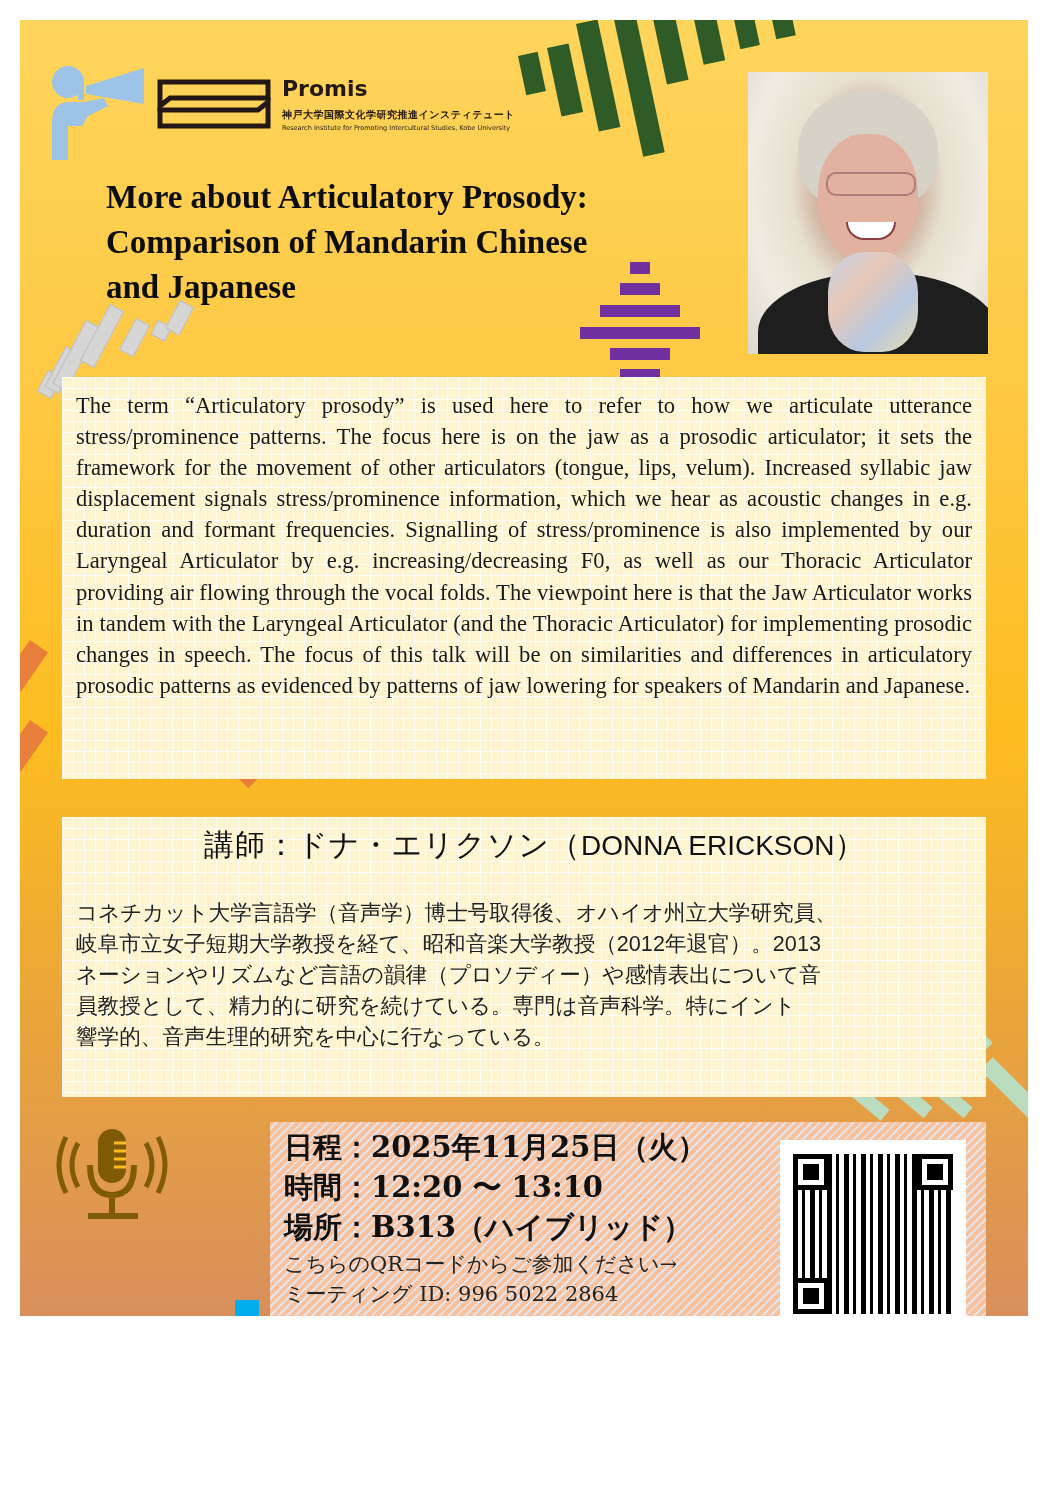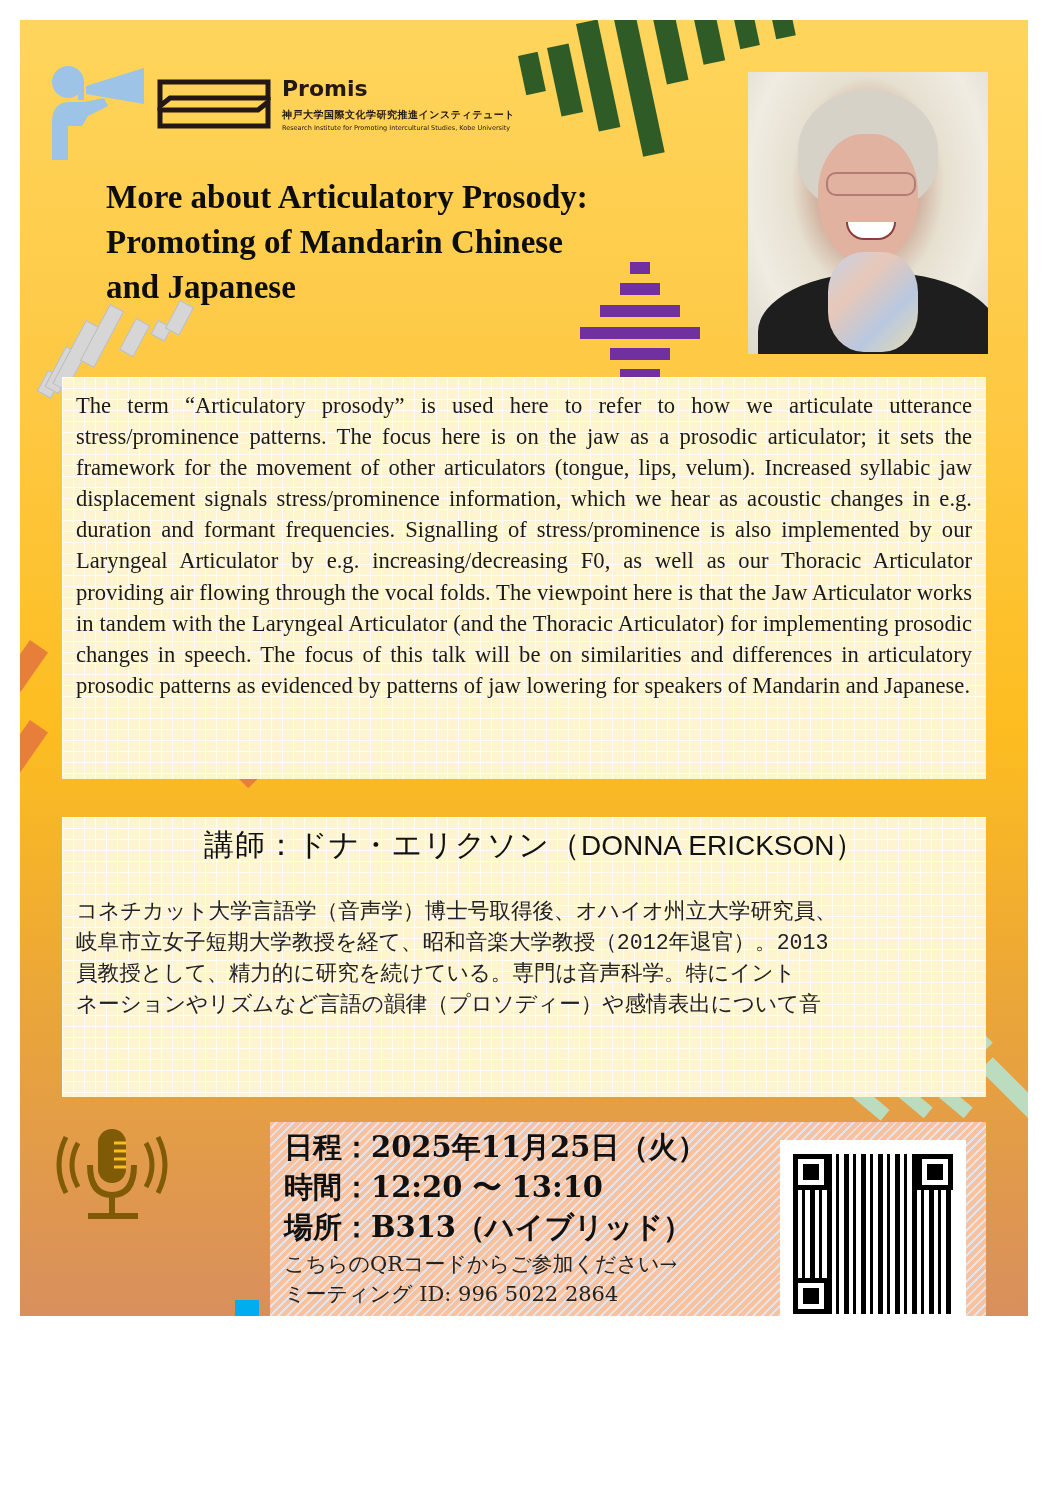--- a/index.html
+++ b/index.html
@@ -64,21 +64,21 @@
   }
 
   .speaker { left: 42px; top: 797px; width: 924px; height: 280px; }
   .speaker-head {
     position: absolute; left: 142px; top: 8px;
     font-family: "DejaVu Sans", sans-serif; font-weight: normal; font-size: 30px; color: #111; letter-spacing: 1px;
   }
   .speaker-head .en { font-family: "Liberation Sans", sans-serif; font-size: 28px; letter-spacing: 0; }
   .speaker-bio {
     position: absolute; left: 14px; top: 80px; width: 900px;
-    font-family: Liberation Mono, monospace; font-size: 21.6px; line-height: 31px; color: #222;
+    font-family: Liberation Sans, sans-serif; font-size: 21.6px; line-height: 31px; color: #222;
   }
 
   .info {
     position: absolute; left: 250px; top: 1102px; width: 716px; height: 292px;
     background: repeating-linear-gradient(135deg, #f7c29d 0px, #f7c29d 4px, #e6e3e8 4px, #e6e3e8 6px);
   }
   .info-line-big {
     position: absolute; left: 14px;
     font-family: "DejaVu Serif", serif; font-weight: bold; font-size: 29px; color: #111;
   }
@@ -165,21 +165,21 @@
   <svg class="logo-mark" viewBox="0 0 116 52">
     <path d="M4,4 L112,4 L112,20 L14,20 L4,28 Z" fill="none" stroke="#231815" stroke-width="5"></path>
     <path d="M112,24 L112,48 L4,48 L4,32 L102,32 Z" fill="none" stroke="#231815" stroke-width="5"></path>
   </svg>
   <div class="logo-name">Promis</div>
   <div class="logo-jp">神戸大学国際文化学研究推進インスティテュート</div>
   <div class="logo-en">Research Institute for Promoting Intercultural Studies, Kobe University</div>
 
   <div class="title">
     <div>More about Articulatory Prosody:</div>
-    <div>Promoting of Mandarin Chinese</div>
+    <div>Comparison of Mandarin Chinese</div>
     <div>and Japanese</div>
   </div>
 
   <div class="photo">
     <div class="body"></div>
     <div class="hair"></div>
     <div class="face"></div>
     <div class="glasses"></div>
     <div class="smile"></div>
     <div class="scarf"></div>
@@ -189,22 +189,23 @@
     <p>The term “Articulatory prosody” is used here to refer to how we articulate utterance stress/prominence patterns. The focus here is on the jaw as a prosodic articulator; it sets the framework for the movement of other articulators (tongue, lips, velum). Increased syllabic jaw displacement signals stress/prominence information, which we hear as acoustic changes in e.g.  duration and formant frequencies. Signalling of stress/prominence is also implemented by our Laryngeal Articulator by e.g. increasing/decreasing F0, as well as our Thoracic Articulator providing air flowing through the vocal folds. The viewpoint here is that the Jaw Articulator works in tandem with the Laryngeal Articulator (and the Thoracic Articulator) for implementing prosodic changes in speech. The focus of this talk will be on similarities and differences in articulatory prosodic patterns as evidenced by patterns of jaw lowering for speakers of Mandarin and Japanese.</p>
   </div>
 
   <div class="grid-box speaker">
     <div class="speaker-head">
       <span>講師：ドナ・エリクソン（</span><span class="en">DONNA ERICKSON</span><span>）</span>
     </div>
     <div class="speaker-bio">
       <div>コネチカット大学言語学（音声学）博士号取得後、オハイオ州立大学研究員、</div>
       <div>岐阜市立女子短期大学教授を経て、昭和音楽大学教授（2012年退官）。2013</div>
+      <div>ネーションやリズムなど言語の韻律（プロソディー）や感情表出について音</div>
       <div>員教授として、精力的に研究を続けている。専門は音声科学。特にイント</div>
-      <div>ネーションやリズムなど言語の韻律（プロソディー）や感情表出について音</div>
+      <div>響学的、音声生理的研究を中心に行なっている。</div>
     </div>
   </div>
 
   <svg class="mic" viewBox="0 0 116 100">
     <rect x="44" y="4" width="28" height="54" rx="14" fill="#7f5b07"></rect>
     <g stroke="#fdbd20" stroke-width="3">
       <line x1="60" y1="18" x2="72" y2="18"></line>
       <line x1="60" y1="26" x2="72" y2="26"></line>
       <line x1="60" y1="34" x2="72" y2="34"></line>
       <line x1="60" y1="42" x2="72" y2="42"></line>

